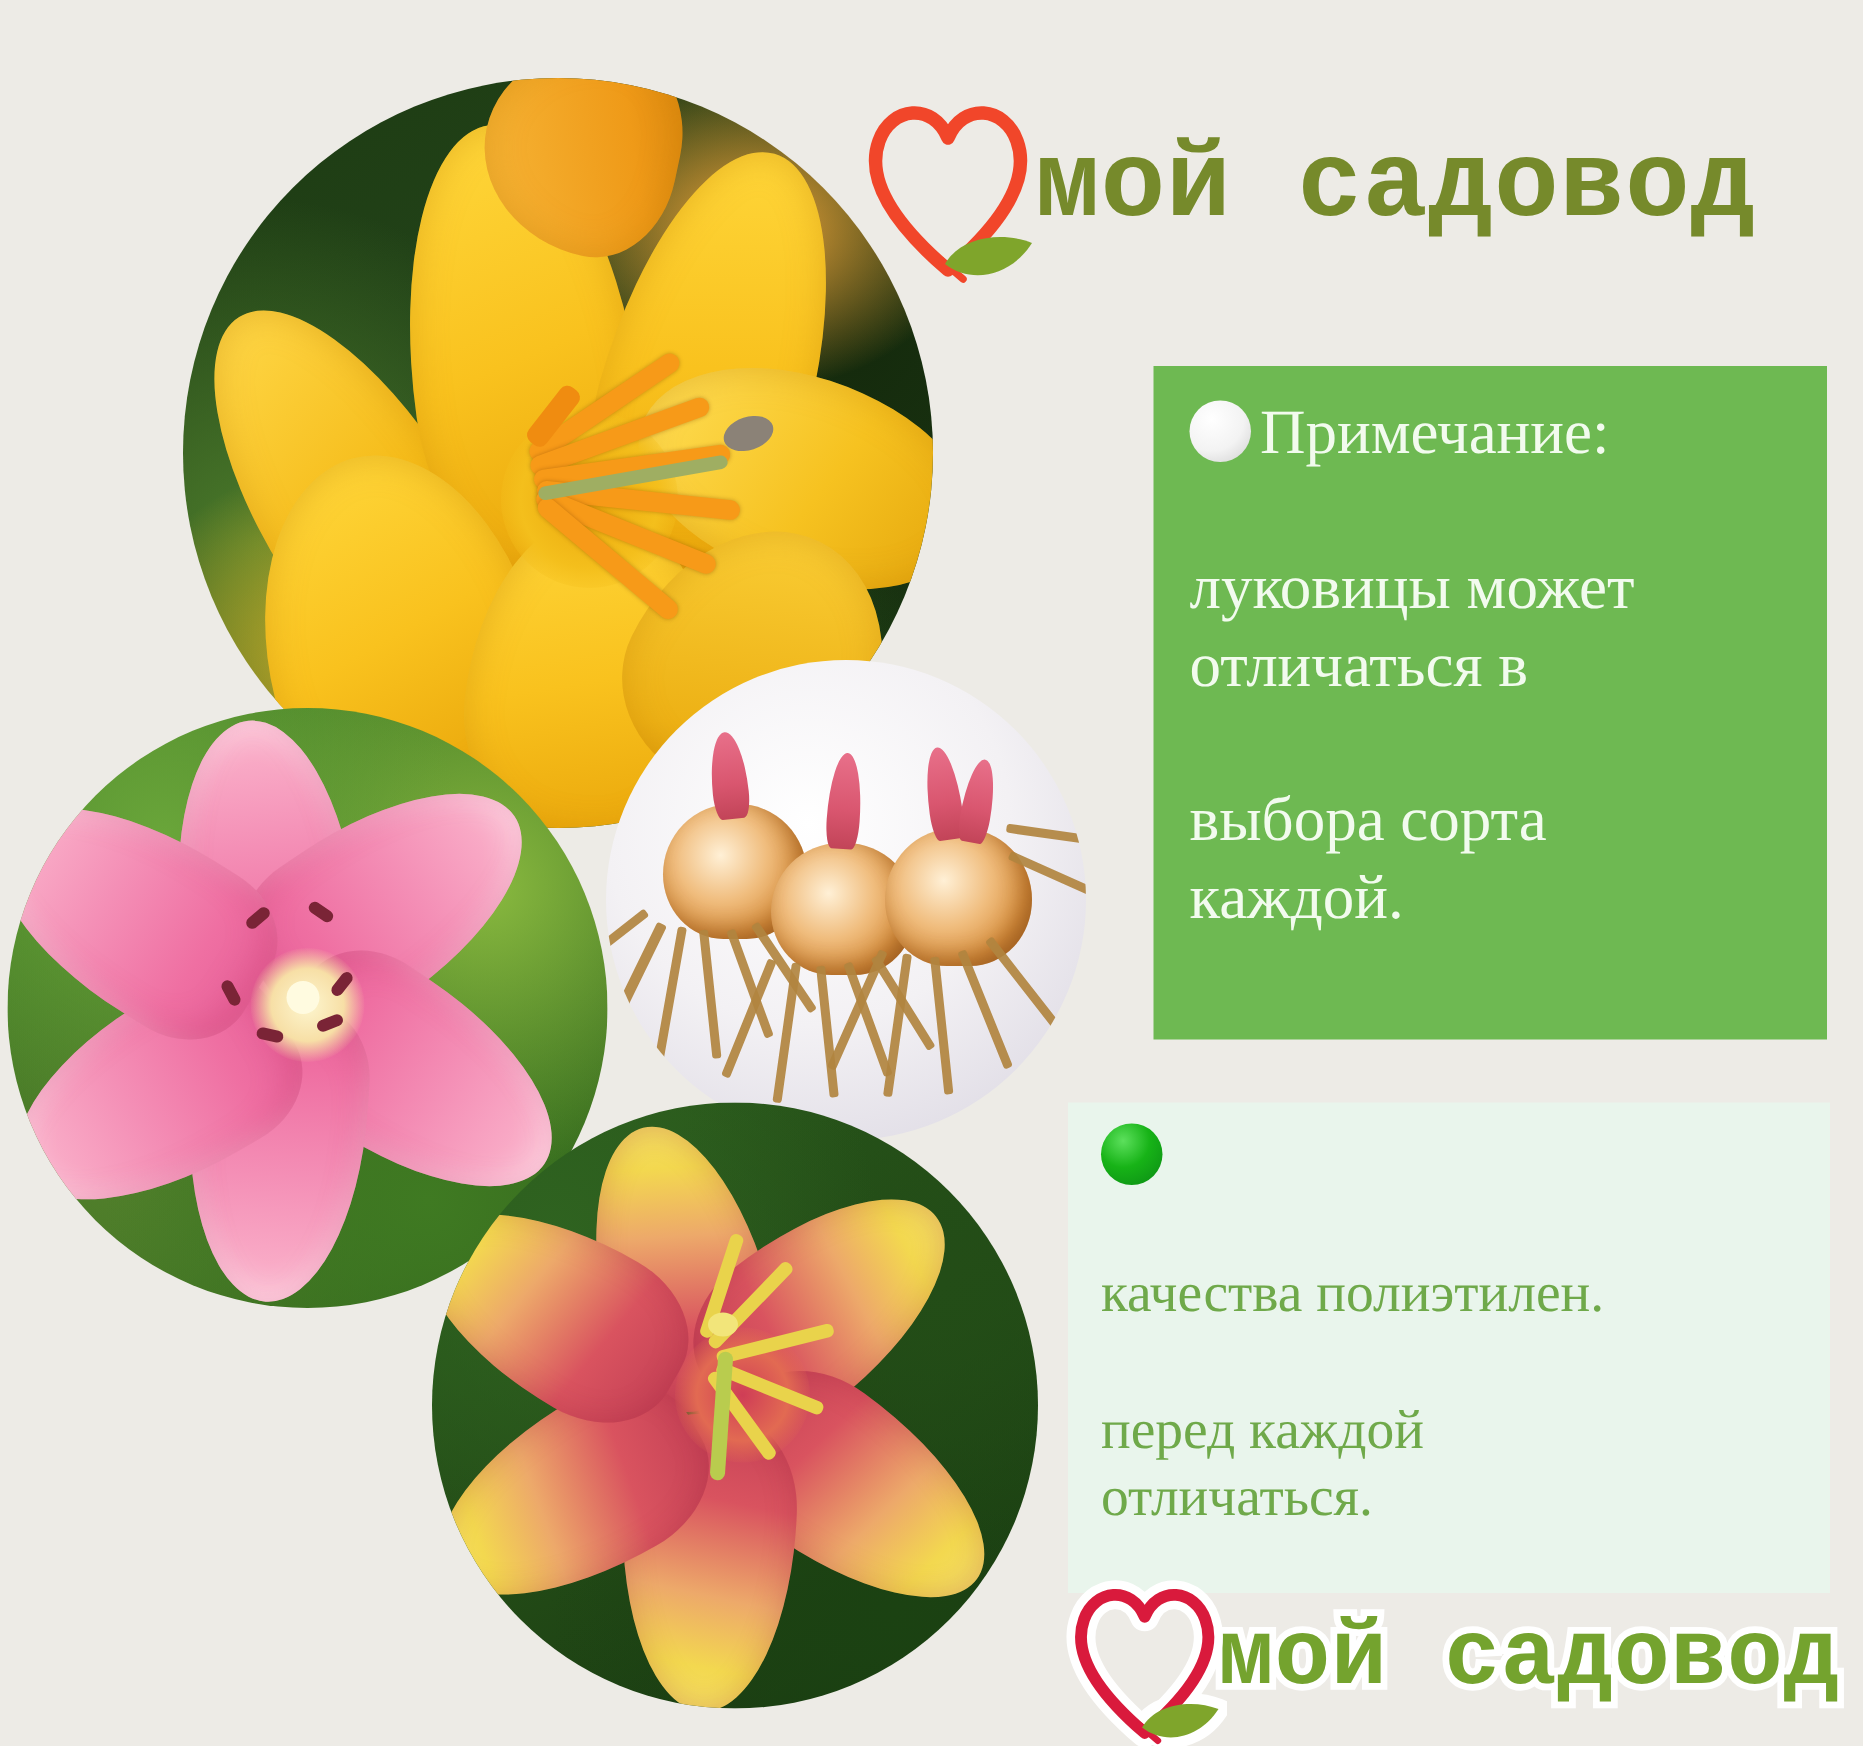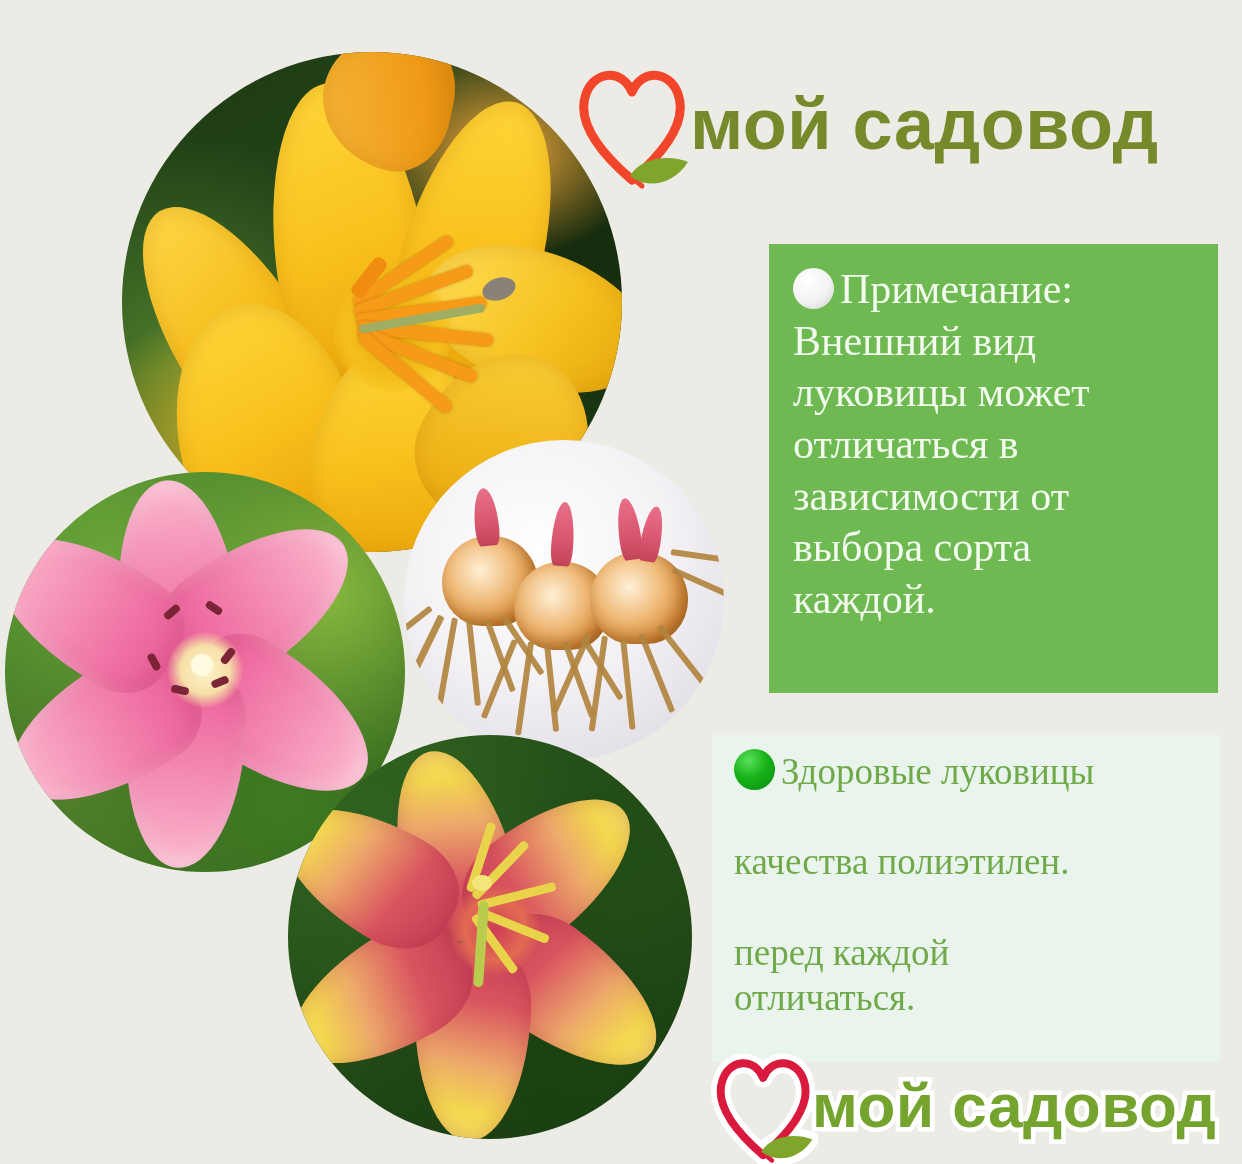--- a/index.html
+++ b/index.html
@@ -73,21 +73,21 @@
     border-radius:50% 50% 42% 42%/68% 68% 32% 32%;
     box-shadow:inset 0 0 20px rgba(150,30,50,.25);}
   .ry-center{position:absolute;left:162px;top:150px;width:90px;height:90px;border-radius:50%;
     background:radial-gradient(circle,#cf3d56 0%,#e26a52 48%,rgba(226,106,82,0) 74%);}
   .ry-stamen{position:absolute;background:#e9d34b;border-radius:4px;transform-origin:0 50%;}
 
   
   .logo{position:absolute;display:flex;align-items:center;}
   .logo-mark{position:relative;flex:0 0 auto;}
   .heart-svg{display:block;}
-  .logo-word{font-family:Liberation Sans, sans-serif;font-weight:bold;letter-spacing:.5px;text-align:center;}
+  .logo-word{font-family:Liberation Mono, monospace;font-weight:bold;letter-spacing:.5px;text-align:center;}
 
   #logo-top{left:572px;top:58px;}
   #logo-top .logo-word{font-size:72px;color:#768A2B;line-height:1;margin-left:-4px;}
 
   #logo-bottom{left:710px;top:1048px;}
   #logo-bottom .logo-word{font-size:62px;color:#74A32E;line-height:1;margin-left:-6px;
     -webkit-text-stroke:9px #ffffff; paint-order:stroke fill;}
 
   
   .note{position:absolute;box-sizing:border-box;}
@@ -225,32 +225,32 @@
         <path d="M56 116 L 70 128" stroke="#F1462A" stroke-width="5" stroke-linecap="round"></path>
         <path d="M58 118 C 68 100, 96 96, 116 104 C 102 126, 76 132, 58 118 Z" fill="#7FA52B"></path>
       </svg>
     </div>
     <div class="logo-word">мой садовод</div>
   </div>
 
   <div class="note" id="note-green">
     <div class="ntext">
       <span class="bullet bullet-white"></span><span>Примечание:</span><br>
-      <span>Внешний вид</span><br>
+      <br>
       <span>луковицы может</span><br>
       <span>отличаться в</span><br>
-      <span>зависимости от</span><br>
+      <br>
       <span>выбора сорта</span><br>
       <span>каждой.</span>
     </div>
   </div>
 
   <div class="note" id="note-light">
     <div class="ntext">
-      <span class="bullet bullet-green"></span><span>Здоровые луковицы</span><br>
+      <span class="bullet bullet-green"></span><br>
       <br>
       <span>качества полиэтилен.</span><br>
       <br>
       <span>перед каждой</span><br>
       <span>отличаться.</span>
     </div>
   </div>
 
   <div class="logo" id="logo-bottom">
     <div class="logo-mark">

